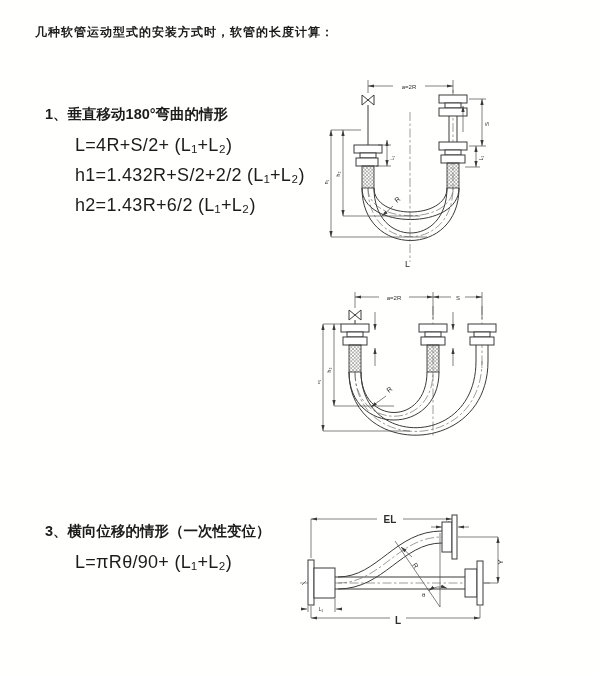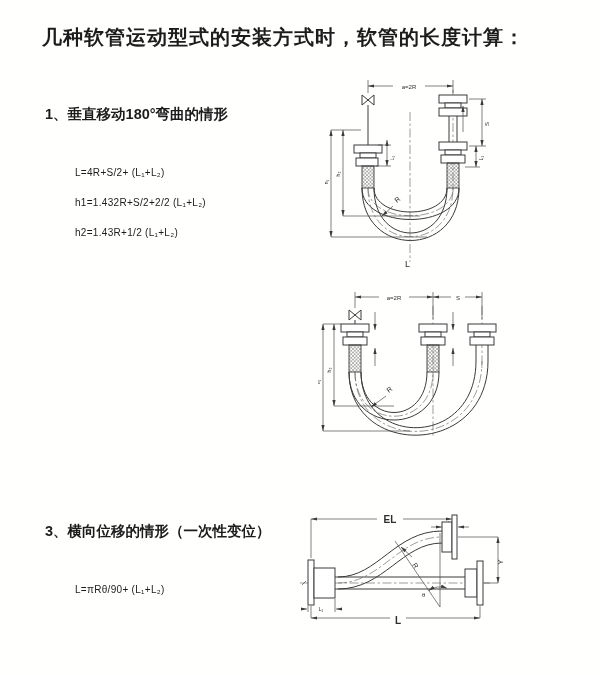--- a/index.html
+++ b/index.html
@@ -1,22 +1,22 @@
 <!DOCTYPE html>
 <html><head>
 <meta charset="utf-8">
 <style>
   html,body{margin:0;padding:0;background:#fff;}
   .page{position:relative;width:600px;height:675px;background:#fffffe;overflow:hidden;
         font-family:"Liberation Sans","DejaVu Sans",sans-serif;color:#1c1c1c;}
-  .doc-title{position:absolute;left:42px;top:24px;font-size:20px;font-weight:bold;
+  .doc-title{position:absolute;left:35px;top:24px;font-size:12px;font-weight:bold;
         letter-spacing:1px;white-space:nowrap;}
   .sec{position:absolute;left:45px;width:280px;height:130px;}
   .sec-heading{position:absolute;left:0;top:0;font-size:14.5px;font-weight:bold;white-space:nowrap;text-align:right;}
-  .formula{position:absolute;left:30px;font-size:10px;white-space:nowrap;letter-spacing:.3px;margin-top:32px;}
+  .formula{position:absolute;left:30px;font-size:18px;white-space:nowrap;letter-spacing:.3px;}
   .f0{top:30px}.f1{top:60px}.f2{top:90px}
   .diag{position:absolute;}
   svg{display:block;}
   svg text{font-family:"Liberation Sans","DejaVu Sans",sans-serif;fill:#2e2e2e;}
   .obj{stroke:#3a3a3a;stroke-width:1;fill:none;}
   .objf{stroke:#3a3a3a;stroke-width:1;fill:#fff;}
   .dim{stroke:#4a4a4a;stroke-width:.7;fill:none;}
   .cl{stroke:#5a5a5a;stroke-width:.6;fill:none;stroke-dasharray:9 2.5 2.5 2.5;}
   .braid{stroke:#3a3a3a;stroke-width:.9;fill:url(#hatch);}
   .lbl{font-size:6px;}
@@ -37,21 +37,21 @@
       </marker>
     </defs>
   </svg>
 
   <div class="doc-title">几种软管运动型式的安装方式时，软管的长度计算：</div>
 
   <div class="sec" style="top:105px">
     <div class="sec-heading">1、垂直移动180°弯曲的情形</div>
     <div class="formula f0">L=4R+S/2+ (L₁+L₂)</div>
     <div class="formula f1">h1=1.432R+S/2+2/2 (L₁+L₂)</div>
-    <div class="formula f2">h2=1.43R+1/2 (L₁+L₂)</div>
+    <div class="formula f2">h2=1.43R+6/2 (L₁+L₂)</div>
   </div>
 
 
   <div class="sec" style="top:522px">
     <div class="sec-heading">3、横向位移的情形（一次性变位）</div>
     <div class="formula f0">L=πRθ/90+ (L₁+L₂)</div>
   </div>
 
   <div class="diag" style="left:325px;top:70px">
     <svg width="170" height="200" viewBox="0 0 170 200">

